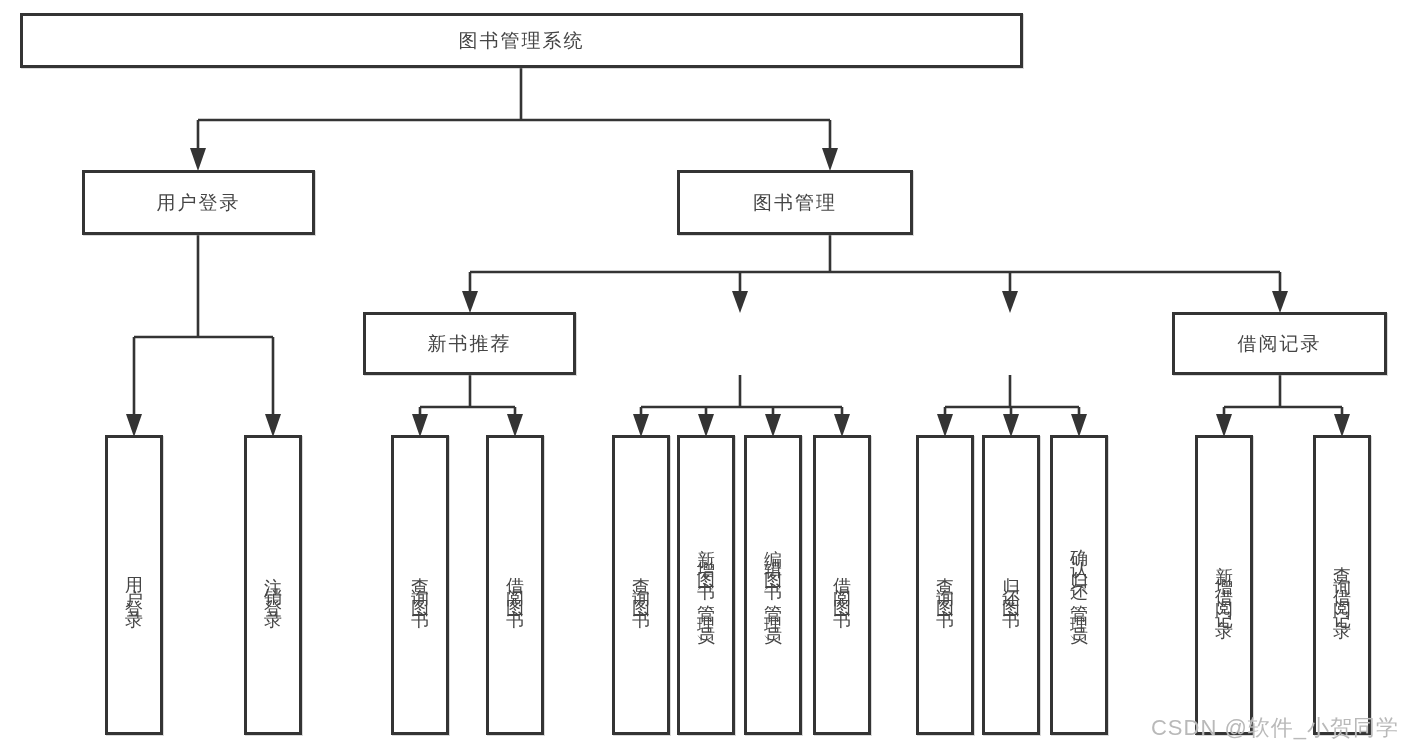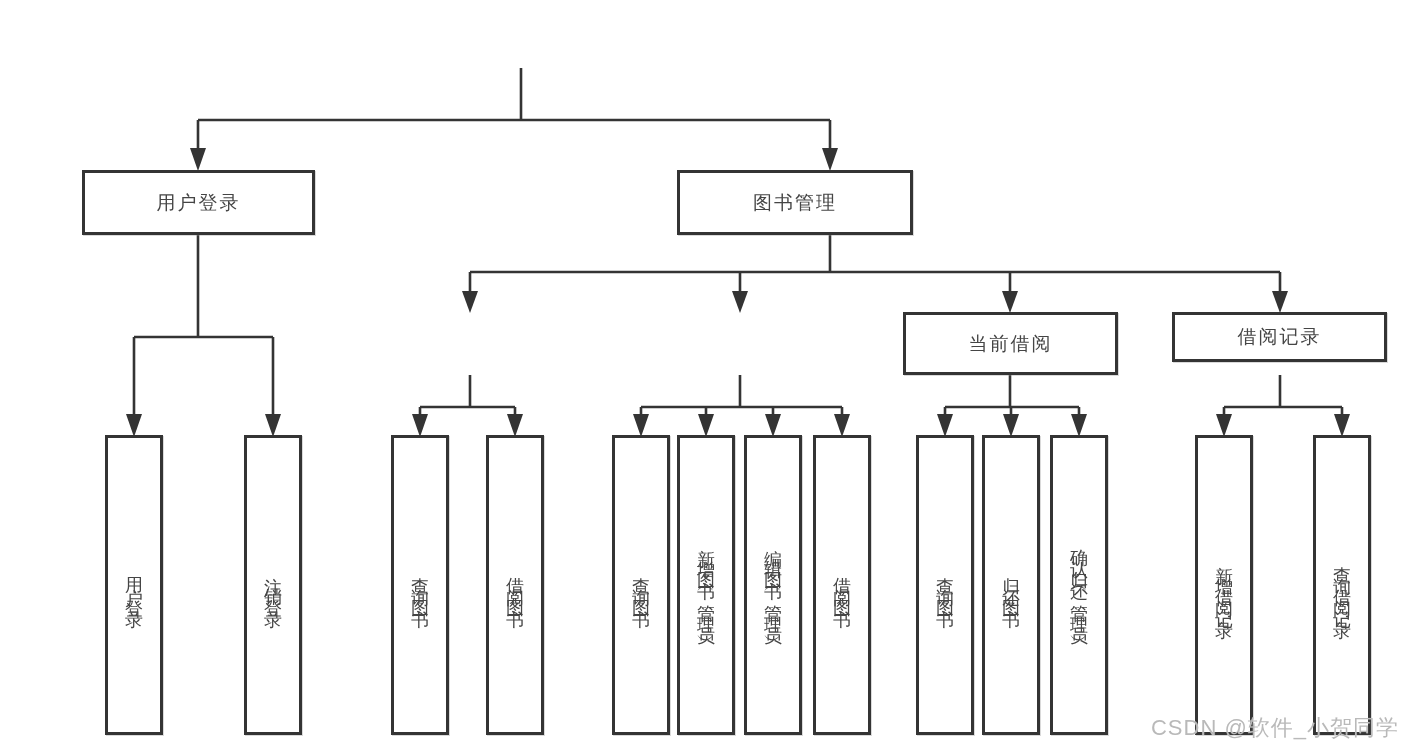--- a/index.html
+++ b/index.html
@@ -97,32 +97,35 @@
     <path d="M1010,375 V407 M945,407 H1079 M945,407 V416 M1011,407 V416 M1079,407 V416"></path>
     <polygon points="937,414 953,414 945,437"></polygon>
     <polygon points="1003,414 1019,414 1011,437"></polygon>
     <polygon points="1071,414 1087,414 1079,437"></polygon>
 
     <path d="M1280,375 V407 M1224,407 H1342 M1224,407 V416 M1342,407 V416"></path>
     <polygon points="1216,414 1232,414 1224,437"></polygon>
     <polygon points="1334,414 1350,414 1342,437"></polygon>
   </svg>
 
+  <div class="hnode" style="left:20px;top:13px;width:1003px;height:55px;">
+    <span class="lbl">图书管理系统</span>
+  </div>
 
   <div class="hnode" style="left:82px;top:170px;width:233px;height:65px;">
     <span class="lbl">用户登录</span>
   </div>
   <div class="hnode" style="left:677px;top:170px;width:236px;height:65px;">
     <span class="lbl">图书管理</span>
   </div>
 
-  <div class="hnode" style="left:903px;top:312px;width:215px;height:63px;">
-    <span class="lbl">当前借阅</span>
+  <div class="hnode" style="left:363px;top:312px;width:213px;height:63px;">
+    <span class="lbl">新书推荐</span>
   </div>
-  <div class="hnode" style="left:1172px;top:312px;width:215px;height:50px;">
+  <div class="hnode" style="left:1172px;top:312px;width:215px;height:63px;">
     <span class="lbl">借阅记录</span>
   </div>
 
   <div class="leaf" style="left:105px;">
     <span class="vlbl">用户登录</span>
   </div>
   <div class="leaf" style="left:244px;">
     <span class="vlbl">注销登录</span>
   </div>
 

